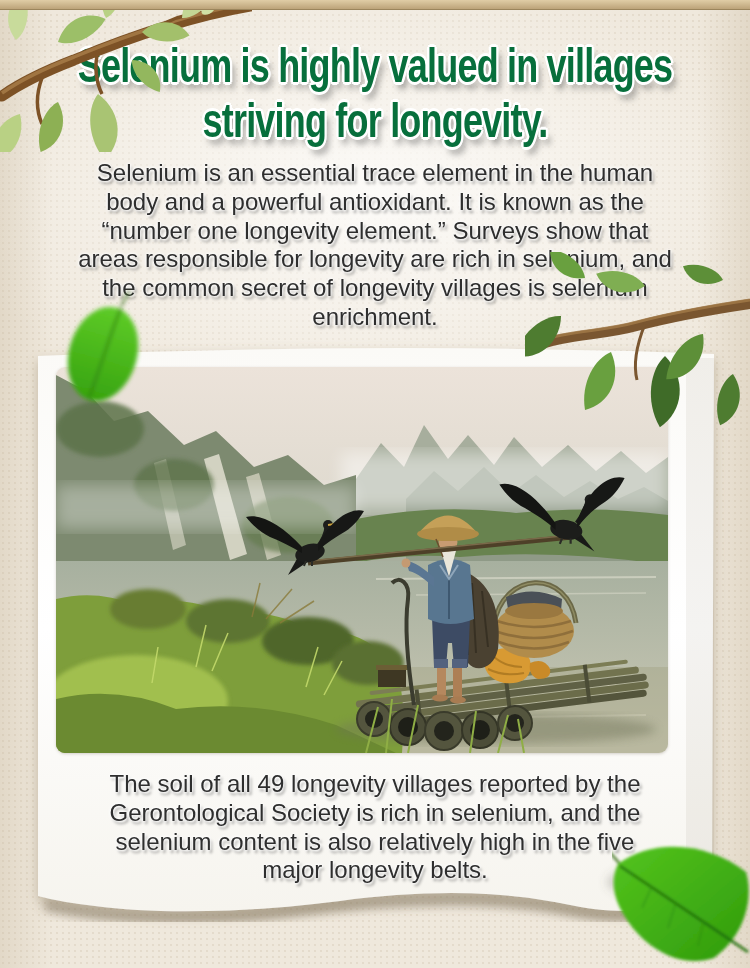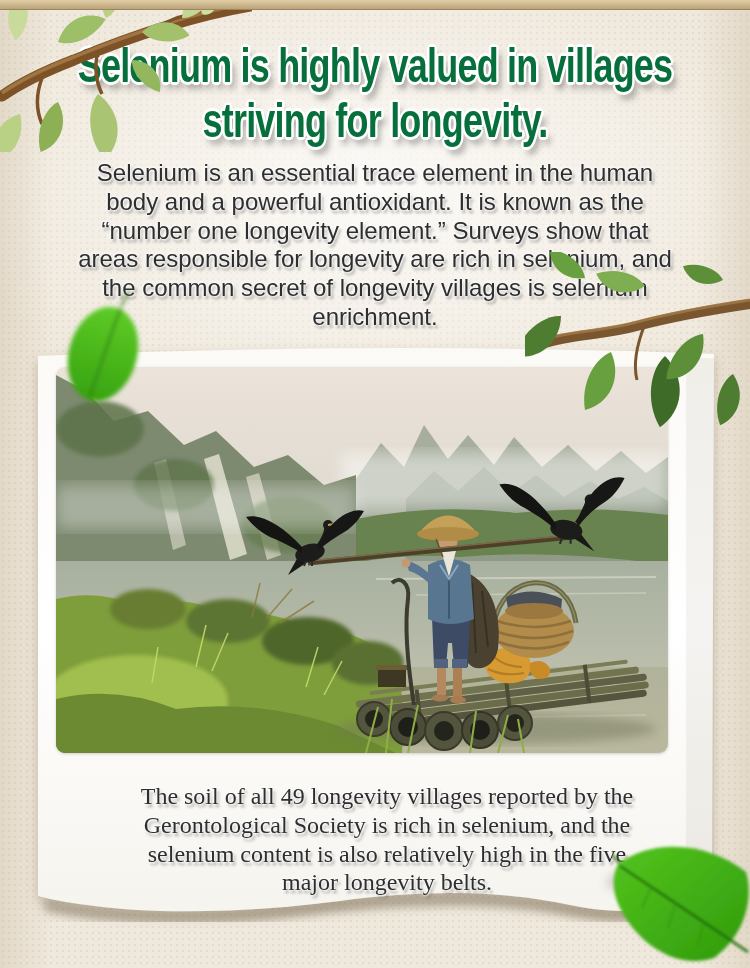--- a/index.html
+++ b/index.html
@@ -266,21 +266,21 @@
         <path d="M26,-18 L39,-19" stroke="#caa23c" stroke-width="2"></path>
         <path d="M-6,4 C-24,-22 -44,-36 -58,-32 C-50,-20 -42,-14 -34,-10 C-24,-4 -14,2 -6,10 Z" fill="#141513"></path>
         <path d="M14,2 C24,-26 42,-42 58,-38 C52,-26 46,-20 40,-16 C30,-10 22,-2 14,8 Z" fill="#171816"></path>
         <path d="M0,18 L-2,23 M8,18 L8,23" stroke="#2a2b26" stroke-width="2"></path>
       </g>
 
       <path d="M310,386 L322,340 M330,386 L336,332 M352,386 L362,338 M414,386 L420,344 M442,386 L452,348 M468,386 L462,352" stroke="#8fae45" stroke-width="2" fill="none"></path>
     </svg>
   </div>
 
-  <p class="body-par closing" style="margin:12px;font-family:Liberation Serif, serif;">The soil of all 49 longevity villages reported by the
+  <p class="body-par closing" style="margin:0;">The soil of all 49 longevity villages reported by the
 Gerontological Society is rich in selenium, and the
 selenium content is also relatively high in the five
 major longevity belts.</p>
 
   <svg class="deco" style="left:0;top:0;" width="252" height="152" viewBox="0 0 252 152">
     <defs>
         <path id="leafA" d="M0,0 C12,-20 36,-24 52,-10 C36,6 12,8 0,0 Z"></path>
       </defs>
     <path d="M250,6 C192,16 132,36 74,60 C48,70 22,82 2,96" stroke="#7d5226" stroke-width="11" fill="none" stroke-linecap="round"></path>
     <path d="M250,3 C192,13 132,33 74,57 C48,67 22,79 2,93" stroke="#a97e4a" stroke-width="3.5" fill="none" opacity=".8"></path>

